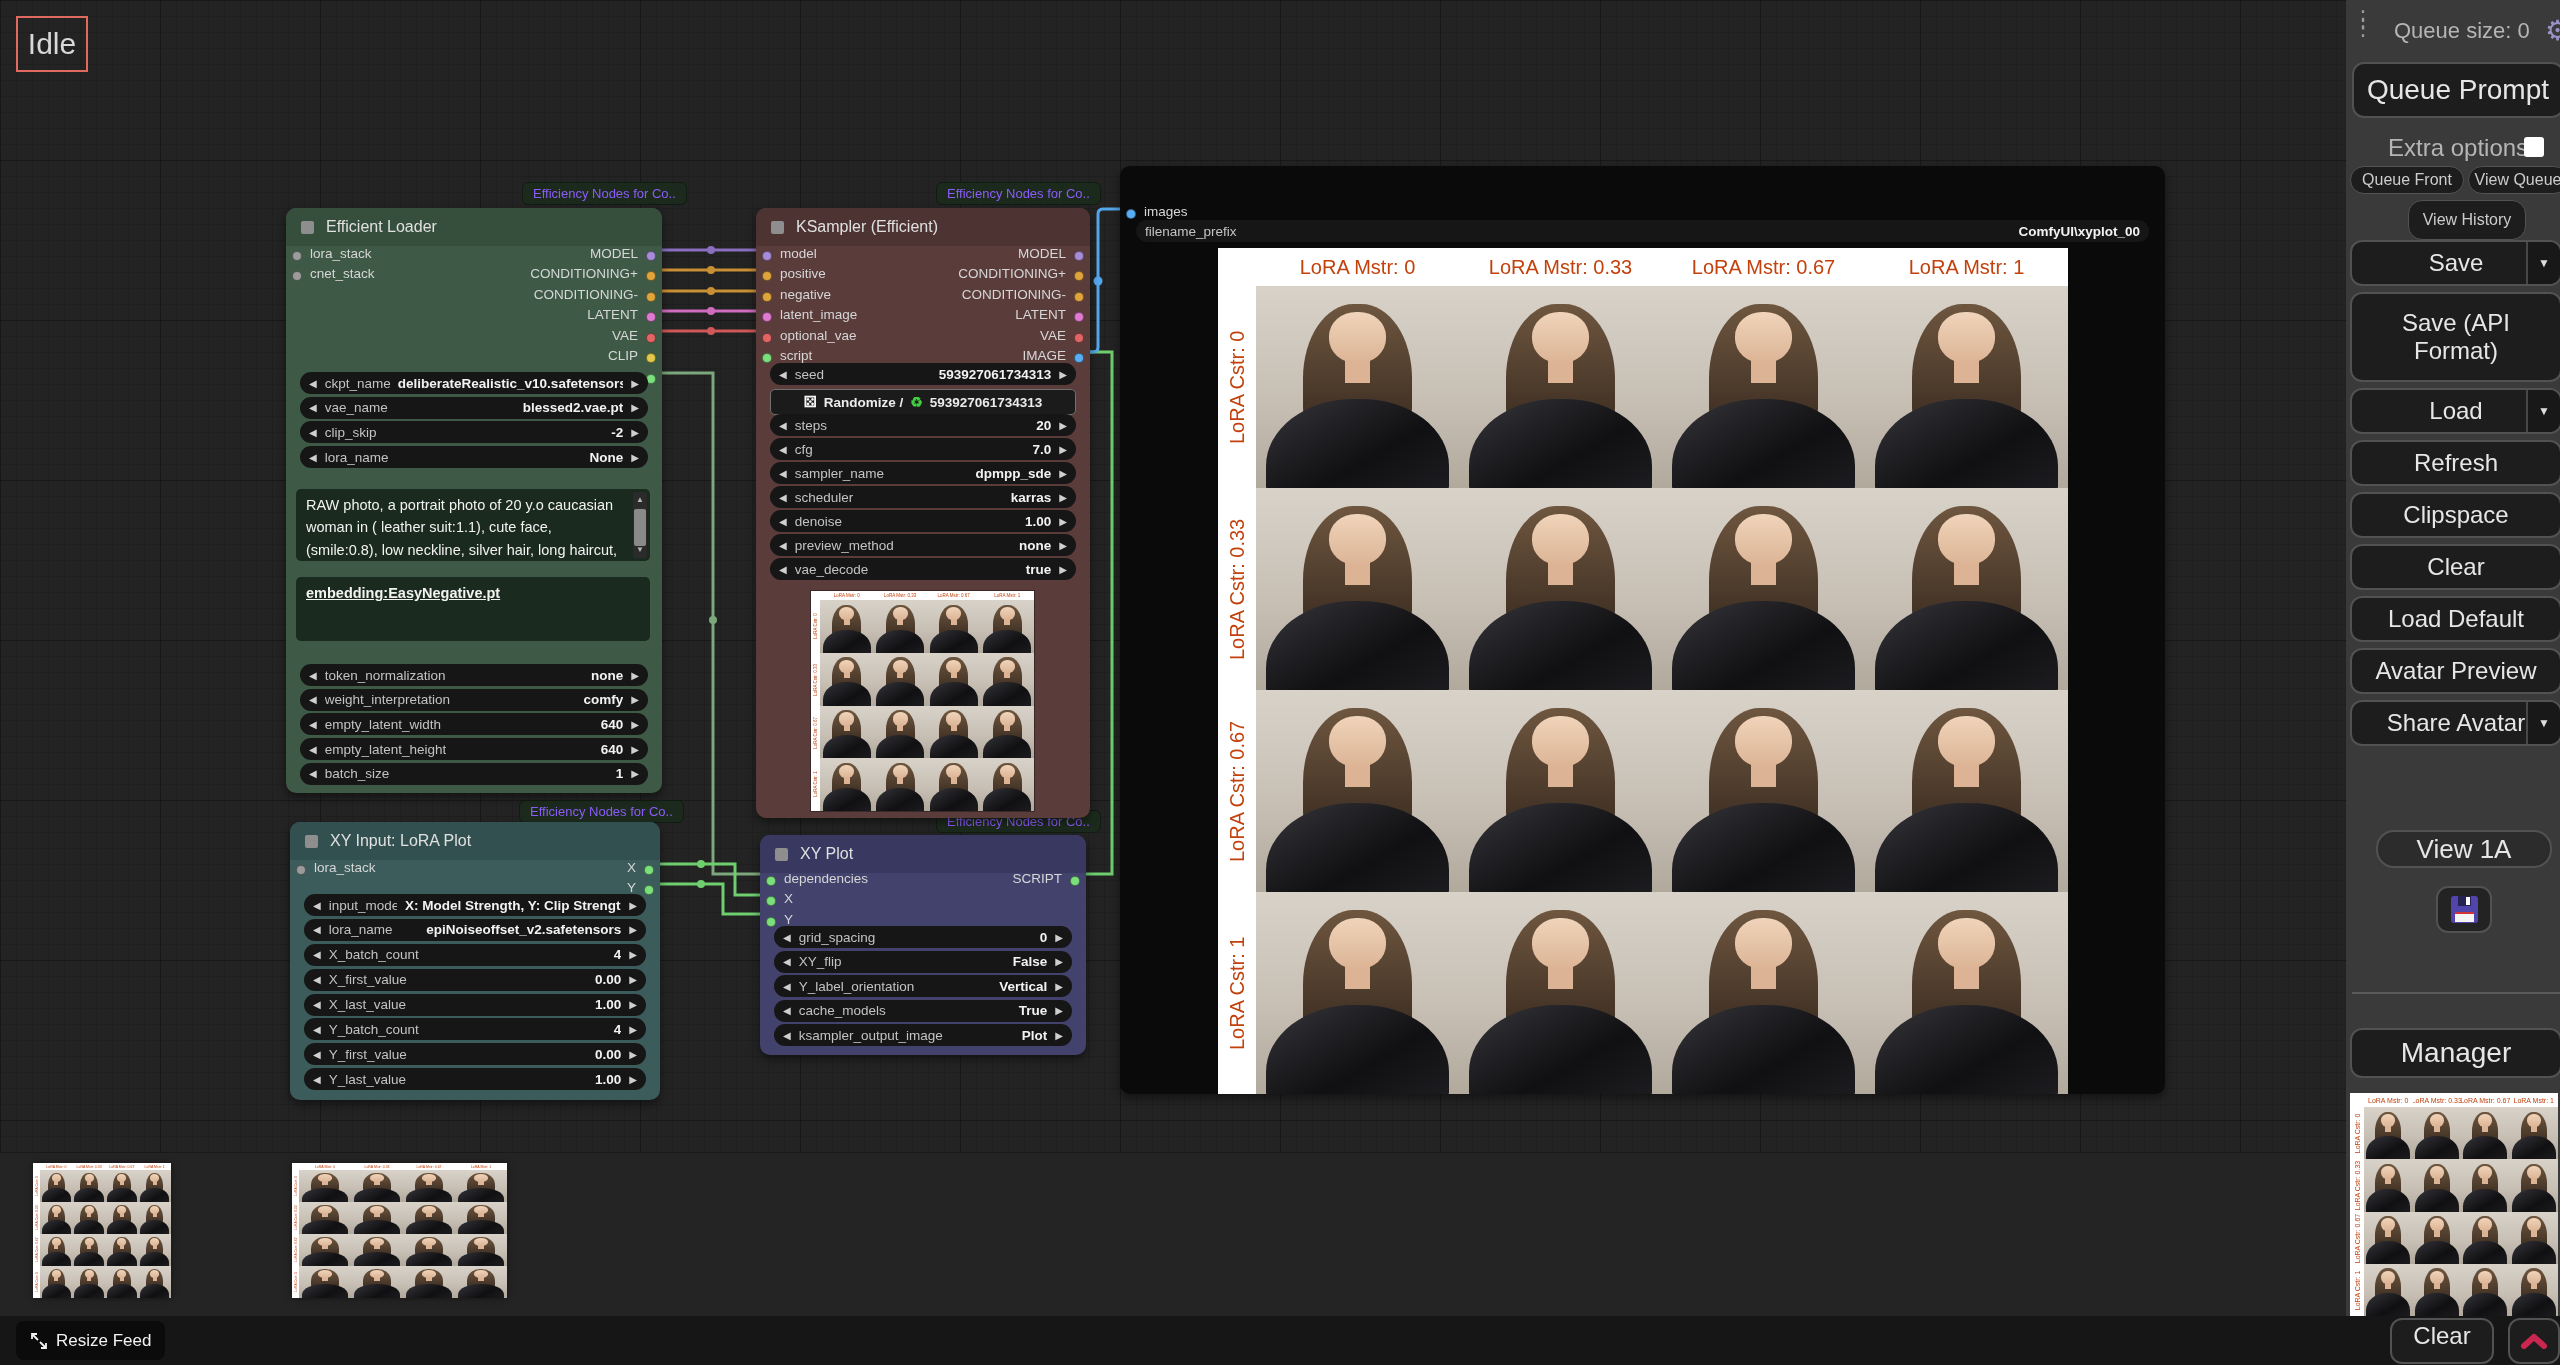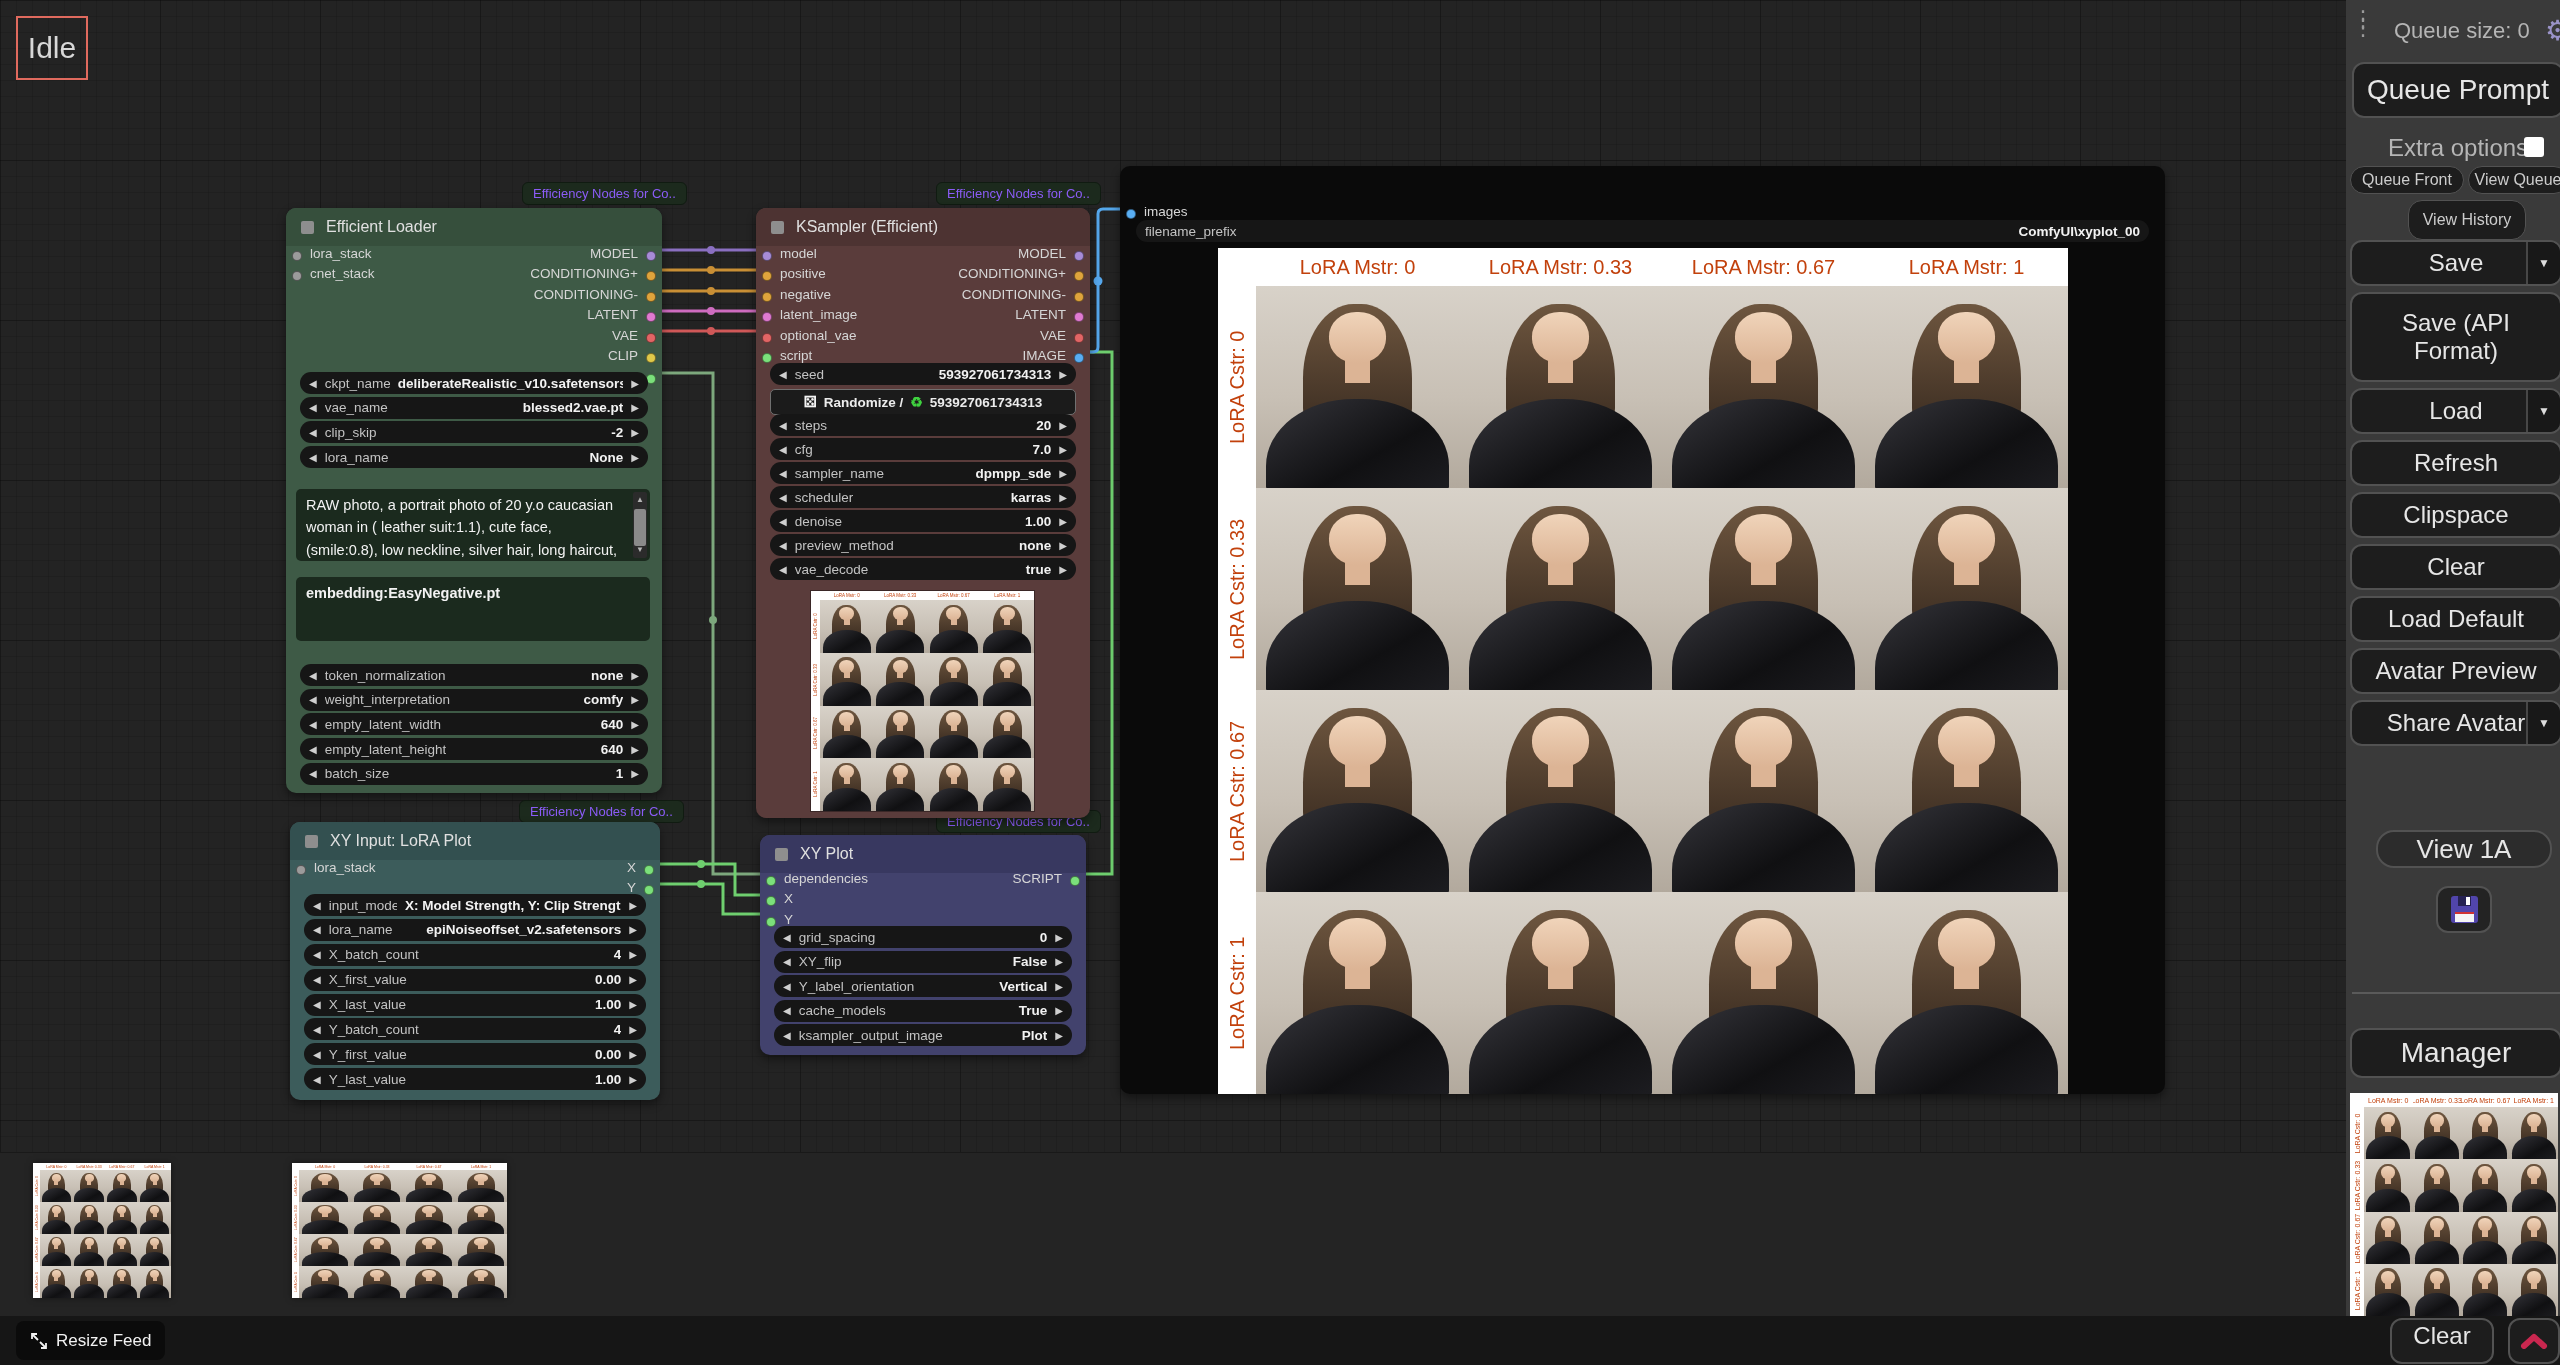--- a/index.html
+++ b/index.html
@@ -8,21 +8,21 @@
   #stage{position:relative;width:2560px;height:1365px;overflow:hidden;
     background-color:#232323;
     background-image:
       linear-gradient(rgba(0,0,0,.22) 1px,transparent 1px),
       linear-gradient(90deg,rgba(0,0,0,.22) 1px,transparent 1px),
       linear-gradient(rgba(0,0,0,.10) 1px,transparent 1px),
       linear-gradient(90deg,rgba(0,0,0,.10) 1px,transparent 1px);
     background-size:160px 160px,160px 160px,16px 16px,16px 16px;}
   .abs{position:absolute;}
   
-  #idle-badge{left:16px;top:16px;width:72px;height:64px;border:2px solid #e06a5e;
+  #idle-badge{left:16px;top:16px;width:72px;height:56px;border:2px solid #e06a5e;
     color:#d8d8d8;font-size:30px;display:flex;align-items:center;justify-content:center;z-index:2;}
   
   #wires{left:0;top:0;z-index:1;pointer-events:none;}
   #wires path{fill:none;stroke-width:3px;}
   .w-model{stroke:#8a6fc0;} .w-cond{stroke:#c98f35;} .w-latent{stroke:#cf6cc0;}
   .w-vae{stroke:#d05858;} .w-dep{stroke:#7da87d;} .w-green{stroke:#6fcf6f;} .w-image{stroke:#55a7ec;stroke-width:3.5px;}
   
   .node{position:absolute;border-radius:10px;z-index:2;box-shadow:0 4px 10px rgba(0,0,0,.45);}
   .nhead{position:absolute;left:0;top:0;right:0;height:38px;border-radius:10px 10px 0 0;
     display:flex;align-items:center;padding-left:15px;gap:12px;color:#e0e0e0;font-size:16px;}
@@ -191,21 +191,21 @@
         </div>
       </div>
     <div class="ta" style="left:10px;right:12px;top:281px;height:72px;">
       <span>RAW photo, a portrait photo of 20 y.o caucasian woman in ( leather suit:1.1), cute face, (smile:0.8), low neckline, silver hair, long haircut, slim body, beautiful</span>
       <span class="sbar">
         <span class="sup">▲</span>
         <span class="thumb"></span>
         <span class="sdn">▼</span>
       </span>
     </div>
-    <div class="ta" style="left:10px;right:12px;top:369px;height:64px;font-weight:700;">
+    <div class="ta" style="left:10px;right:12px;top:369px;height:64px;font-weight:700;text-decoration:underline;">
       <span>embedding:EasyNegative.pt</span>
     </div>
     <div class="wcol" style="left:14px;right:14px;top:456px;gap:2.7px;">
         <div class="wrow">
           <span class="warr">◀</span>
           <span class="wlab">token_normalization</span>
           <span class="wval">none</span>
           <span class="warr">▶</span>
         </div>
         <div class="wrow">

